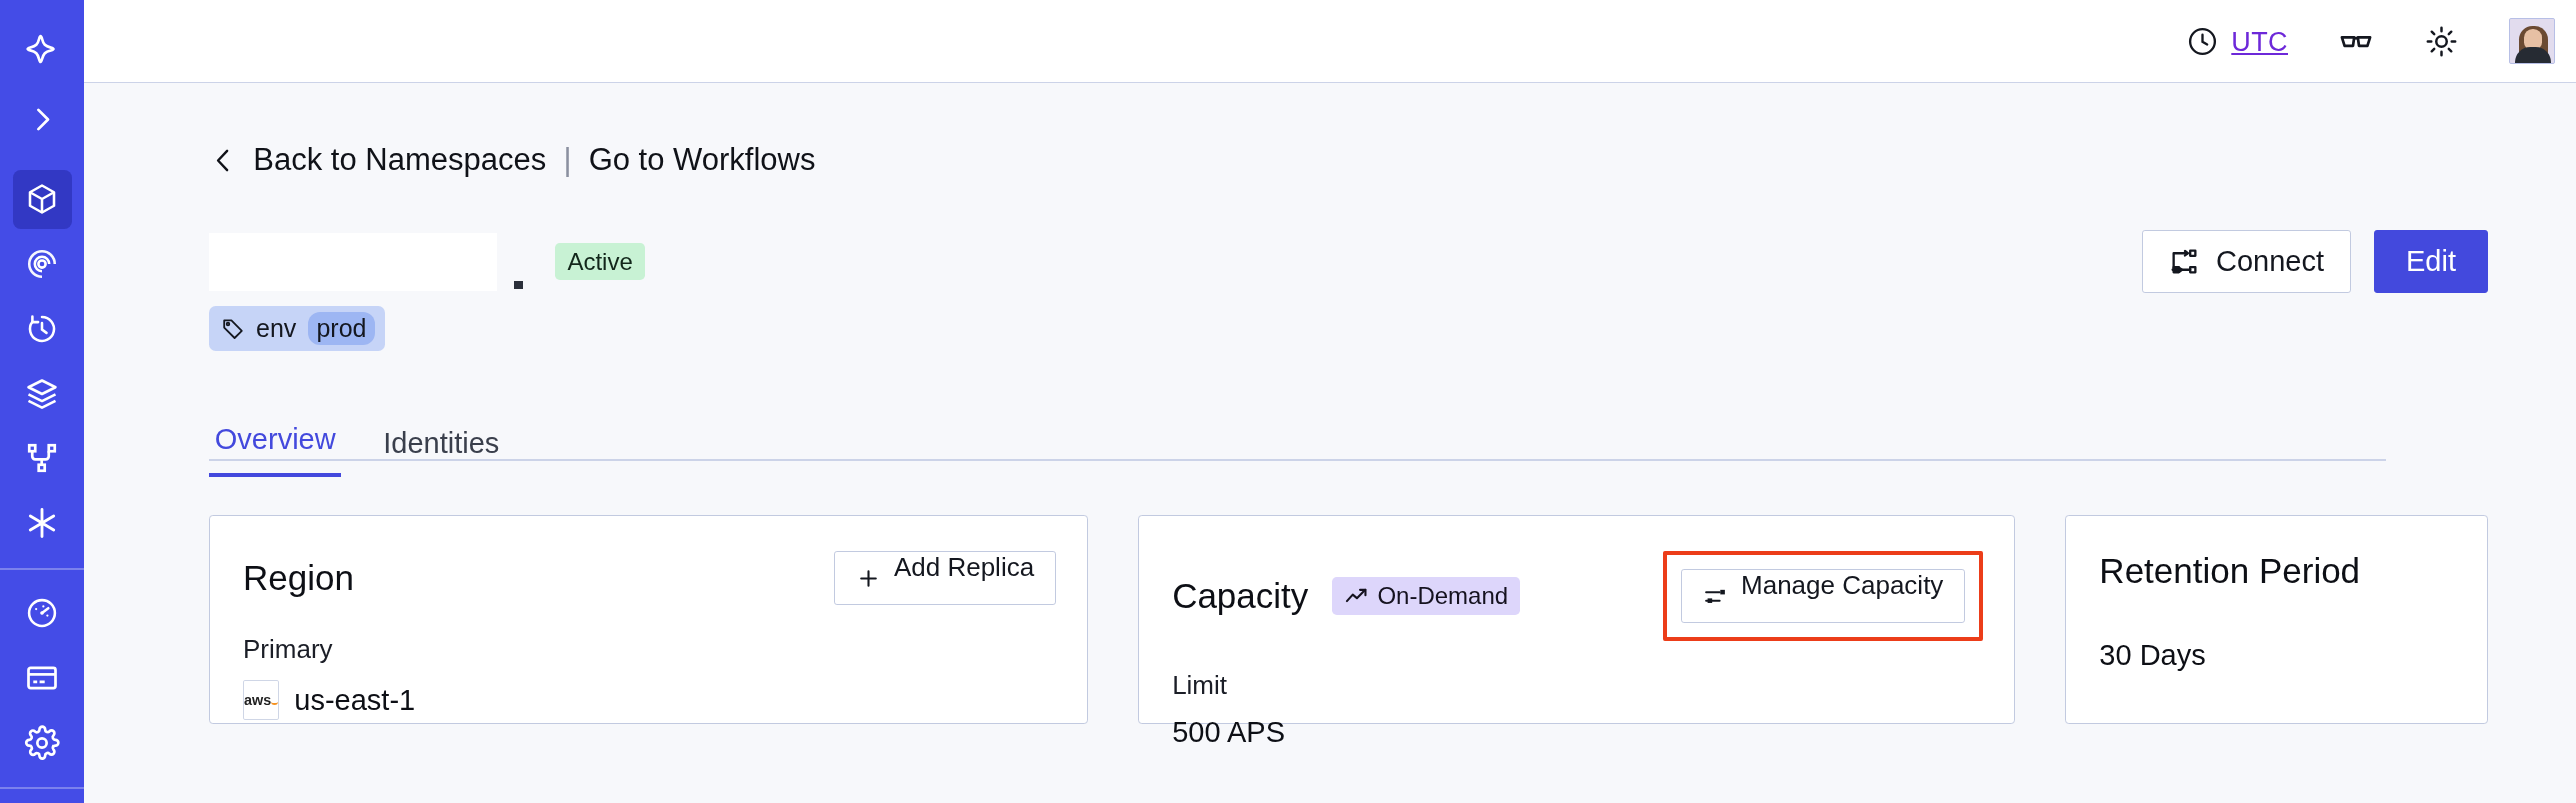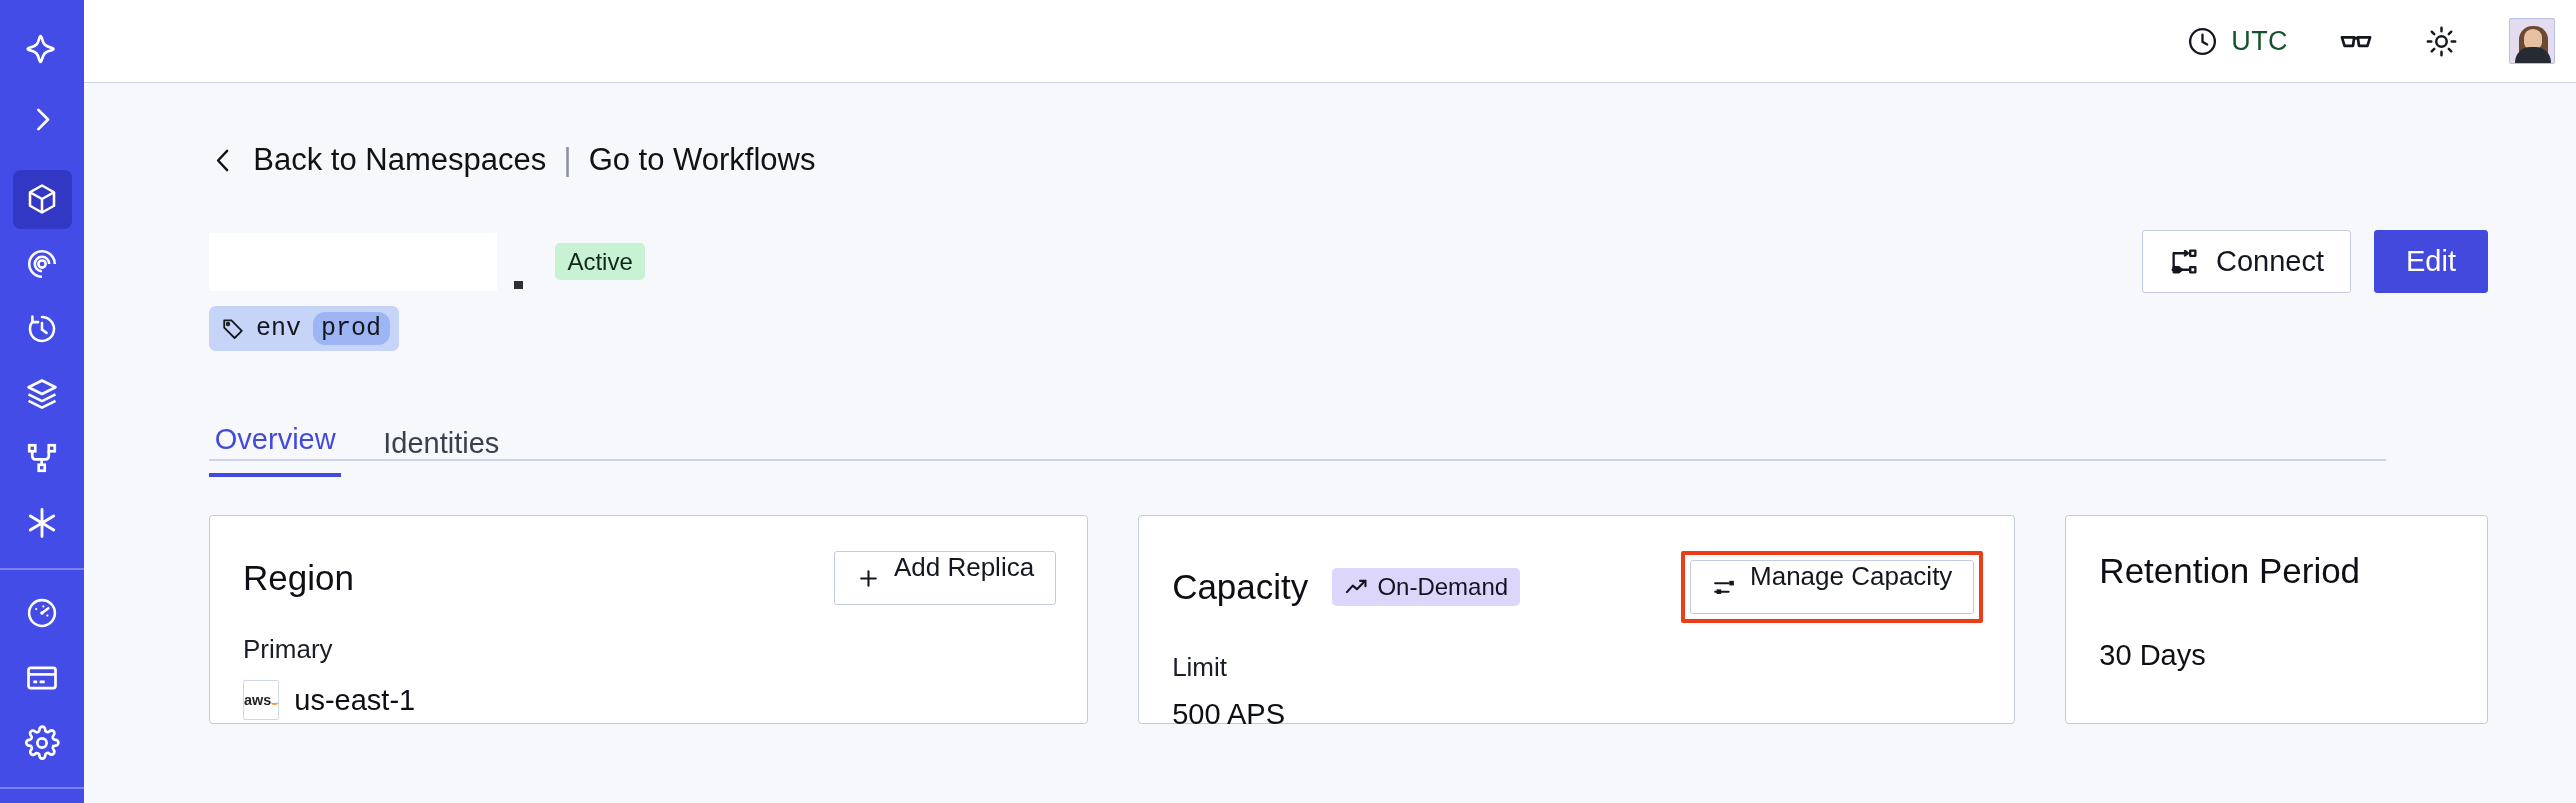--- a/index.html
+++ b/index.html
@@ -39,23 +39,24 @@
   .right { flex: 1 1 auto; display: flex; flex-direction: column; min-width: 0; }
 
   .topbar {
     height: 83px; flex: 0 0 83px;
     background: #ffffff;
     border-bottom: 1.9px solid #ccd3e8;
     display: flex; align-items: center; justify-content: flex-end;
     padding-right: 21px;
   }
   .top-item {
-    display: flex; align-items: center; gap: 12.5px;
-    color: #14532d;
+    display: flex; align-items: flex-end; gap: 12.5px;
+    color: #6d28d9;
     margin-left: 50px;
+    text-decoration: underline;
   }
   .top-item .tz-label { font-size: 27px; letter-spacing: 0.4px; }
   .avatar {
     width: 46px; height: 46px; margin-left: 50px;
     border: 1.9px solid #b7bfe6;
     background: #e2dcee;
     border-radius: 1.9px;
     overflow: hidden;
     position: relative;
   }
@@ -107,21 +108,21 @@
     display: inline-flex; align-items: center; justify-content: center; gap: 16.3px;
     font-size: 29px; height: 63px; padding: 0 26px;
     border: 1.9px solid #c2cae0; background: #ffffff; color: #14171f;
     border-radius: 2.9px;
   }
   .btn-primary {
     background: #4349dd; border: 1.9px solid #4349dd; color: #ffffff;
     padding: 0 31px;
   }
 
-  .tags-row { display: flex; align-items: flex-start; margin-bottom: 54px; font-family: Liberation Mono, monospace; }
+  .tags-row { display: flex; align-items: flex-start; margin-bottom: 54px; }
   .tag-chip {
     display: inline-flex; align-items: center; gap: 11.5px;
     background: #c6d4f7; border-radius: 6.7px;
     padding: 5.8px 9.6px 5.8px 11.5px;
     font-size: 25px; color: #14171f;
   }
   .tag-val { background: #9db6f3; border-radius: 12px; padding: 1.9px 8.6px; }
 
   .tabs {
     display: flex; align-items: flex-end; gap: 36px;
@@ -169,21 +170,21 @@
   }
 
   .btn-sm {
     display: inline-flex; justify-content: center; gap: 13.4px;
     font-size: 26px; height: 54px; padding: 0 21px;
     border: 1.9px solid #c2cae0; background: #ffffff; color: #14171f;
     border-radius: 2.9px;
   }
   .highlight-box {
     border: 4.8px solid #ec3d19;
-    padding: 5px;
+    padding: 14px;
     border-radius: 1.9px;
   }
   .ic { display: inline-flex; align-items: center; }
 </style>
 </head>
 <body>
 
 <div class="app">
 
   <nav class="sidebar">

